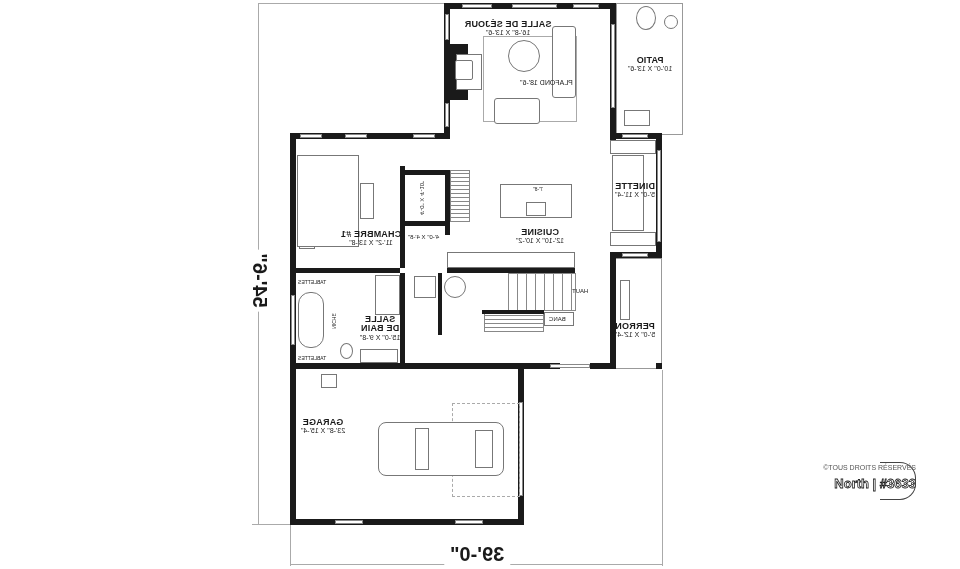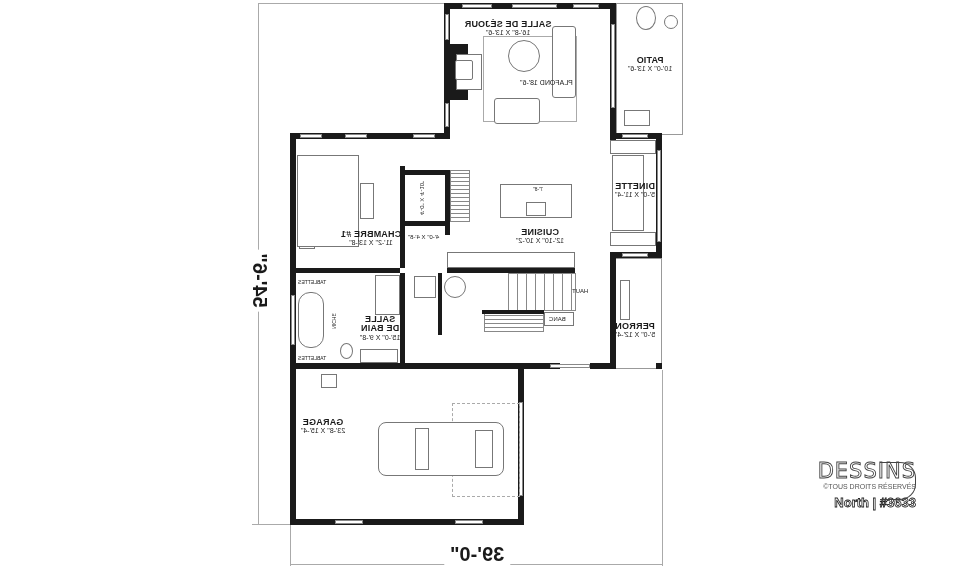--- a/index.html
+++ b/index.html
@@ -168,17 +168,16 @@
 <div class="thin" style="left:321px;top:374px;width:16px;height:14px;"></div>
 <div class="thin" style="left:378px;top:422px;width:126px;height:54px;border-radius:8px;"></div>
 <div class="thin" style="left:415px;top:428px;width:14px;height:42px;"></div>
 <div class="thin" style="left:475px;top:430px;width:18px;height:38px;"></div>
 <div class="lbl" style="left:298px;top:418px;width:50px;">
   <span class="n">GARAGE</span>
   <span class="d">23'-8" X 15'-4"</span>
 </div>
 
 <div class="logo">
-  <span class="l1">DESSINS</span>
   <span class="l3">©TOUS DROITS RÉSERVÉS</span>
   <span class="l4">North | #3633</span>
 </div>
 <div class="abs" style="left:880px;top:462px;width:36px;height:38px;border:1.5px solid #444;border-left:none;border-radius:0 16px 16px 0;box-sizing:border-box;"></div>
 
 </body></html>

